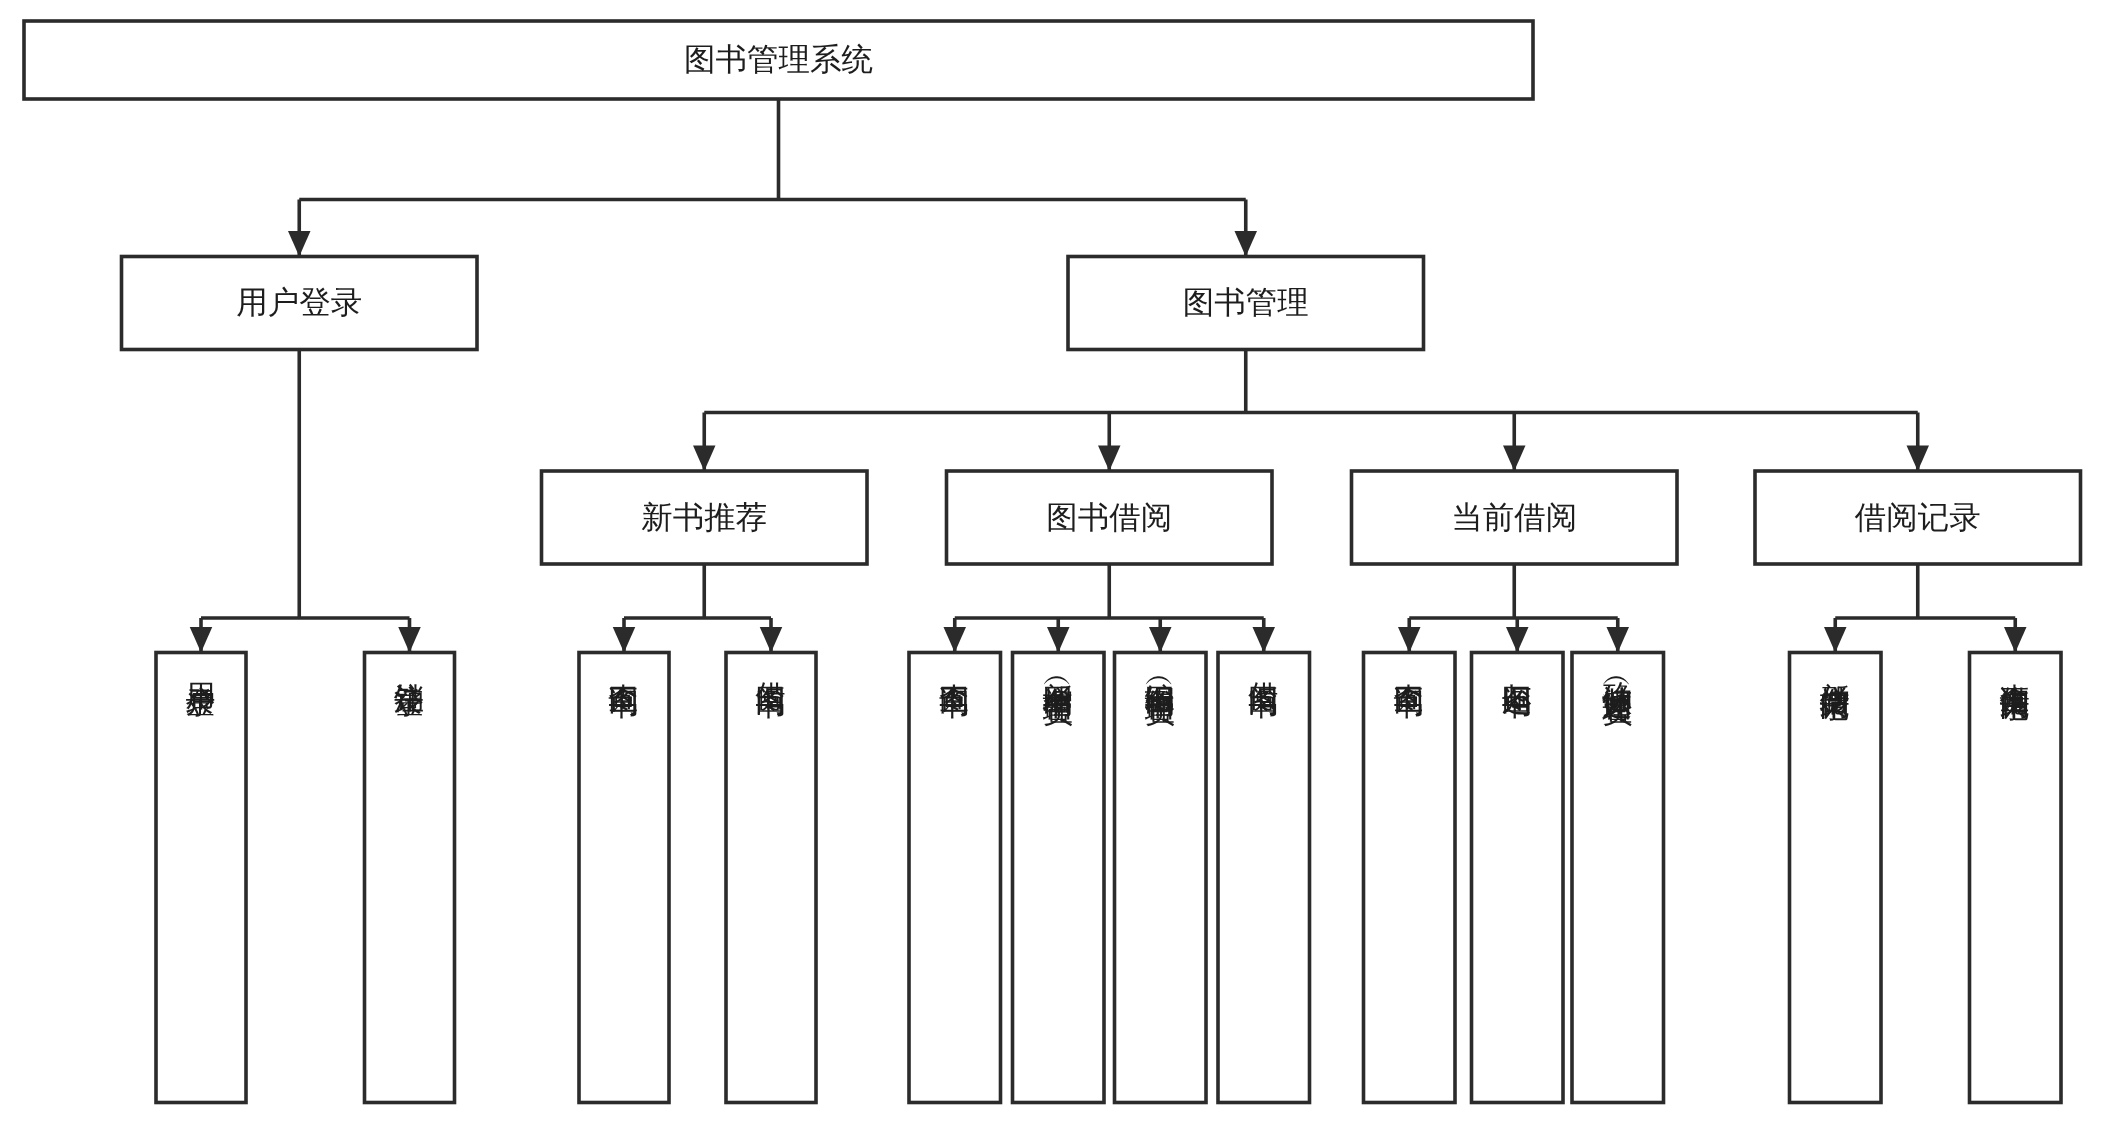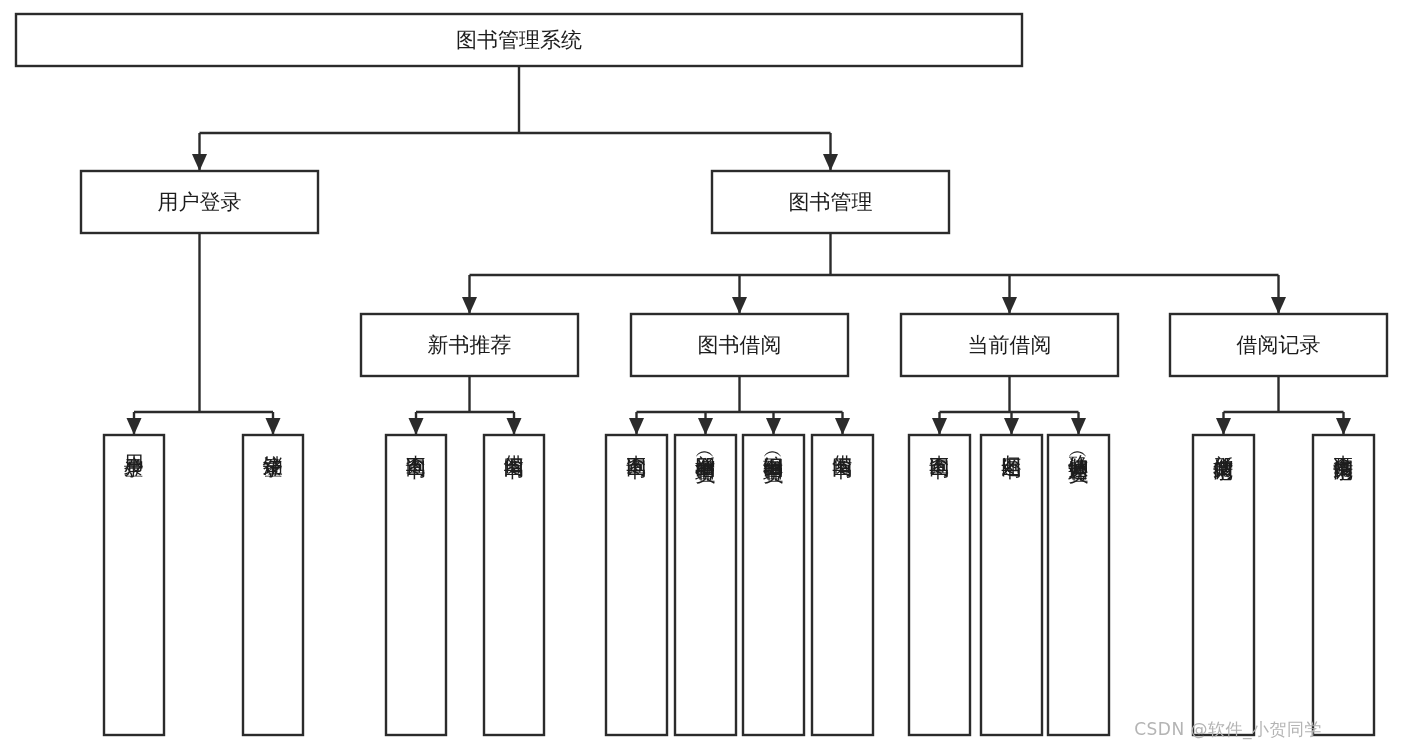--- a/index.html
+++ b/index.html
@@ -206,14 +206,13 @@
         <span class="node-label-v">确认归还（管理员）</span>
       </div>
       <div class="node-label-v-wrap" style="left: 1193px; top: 439px; width: 61px; height: 292px;">
         <span class="node-label-v">新增借阅记录</span>
       </div>
       <div class="node-label-v-wrap" style="left: 1313px; top: 439px; width: 61px; height: 292px;">
         <span class="node-label-v">查询借阅记录</span>
       </div>
     </div>
 
-  <div class="watermark">CSDN @软件_小贺同学</div>
 </div>
 
 </body></html>

